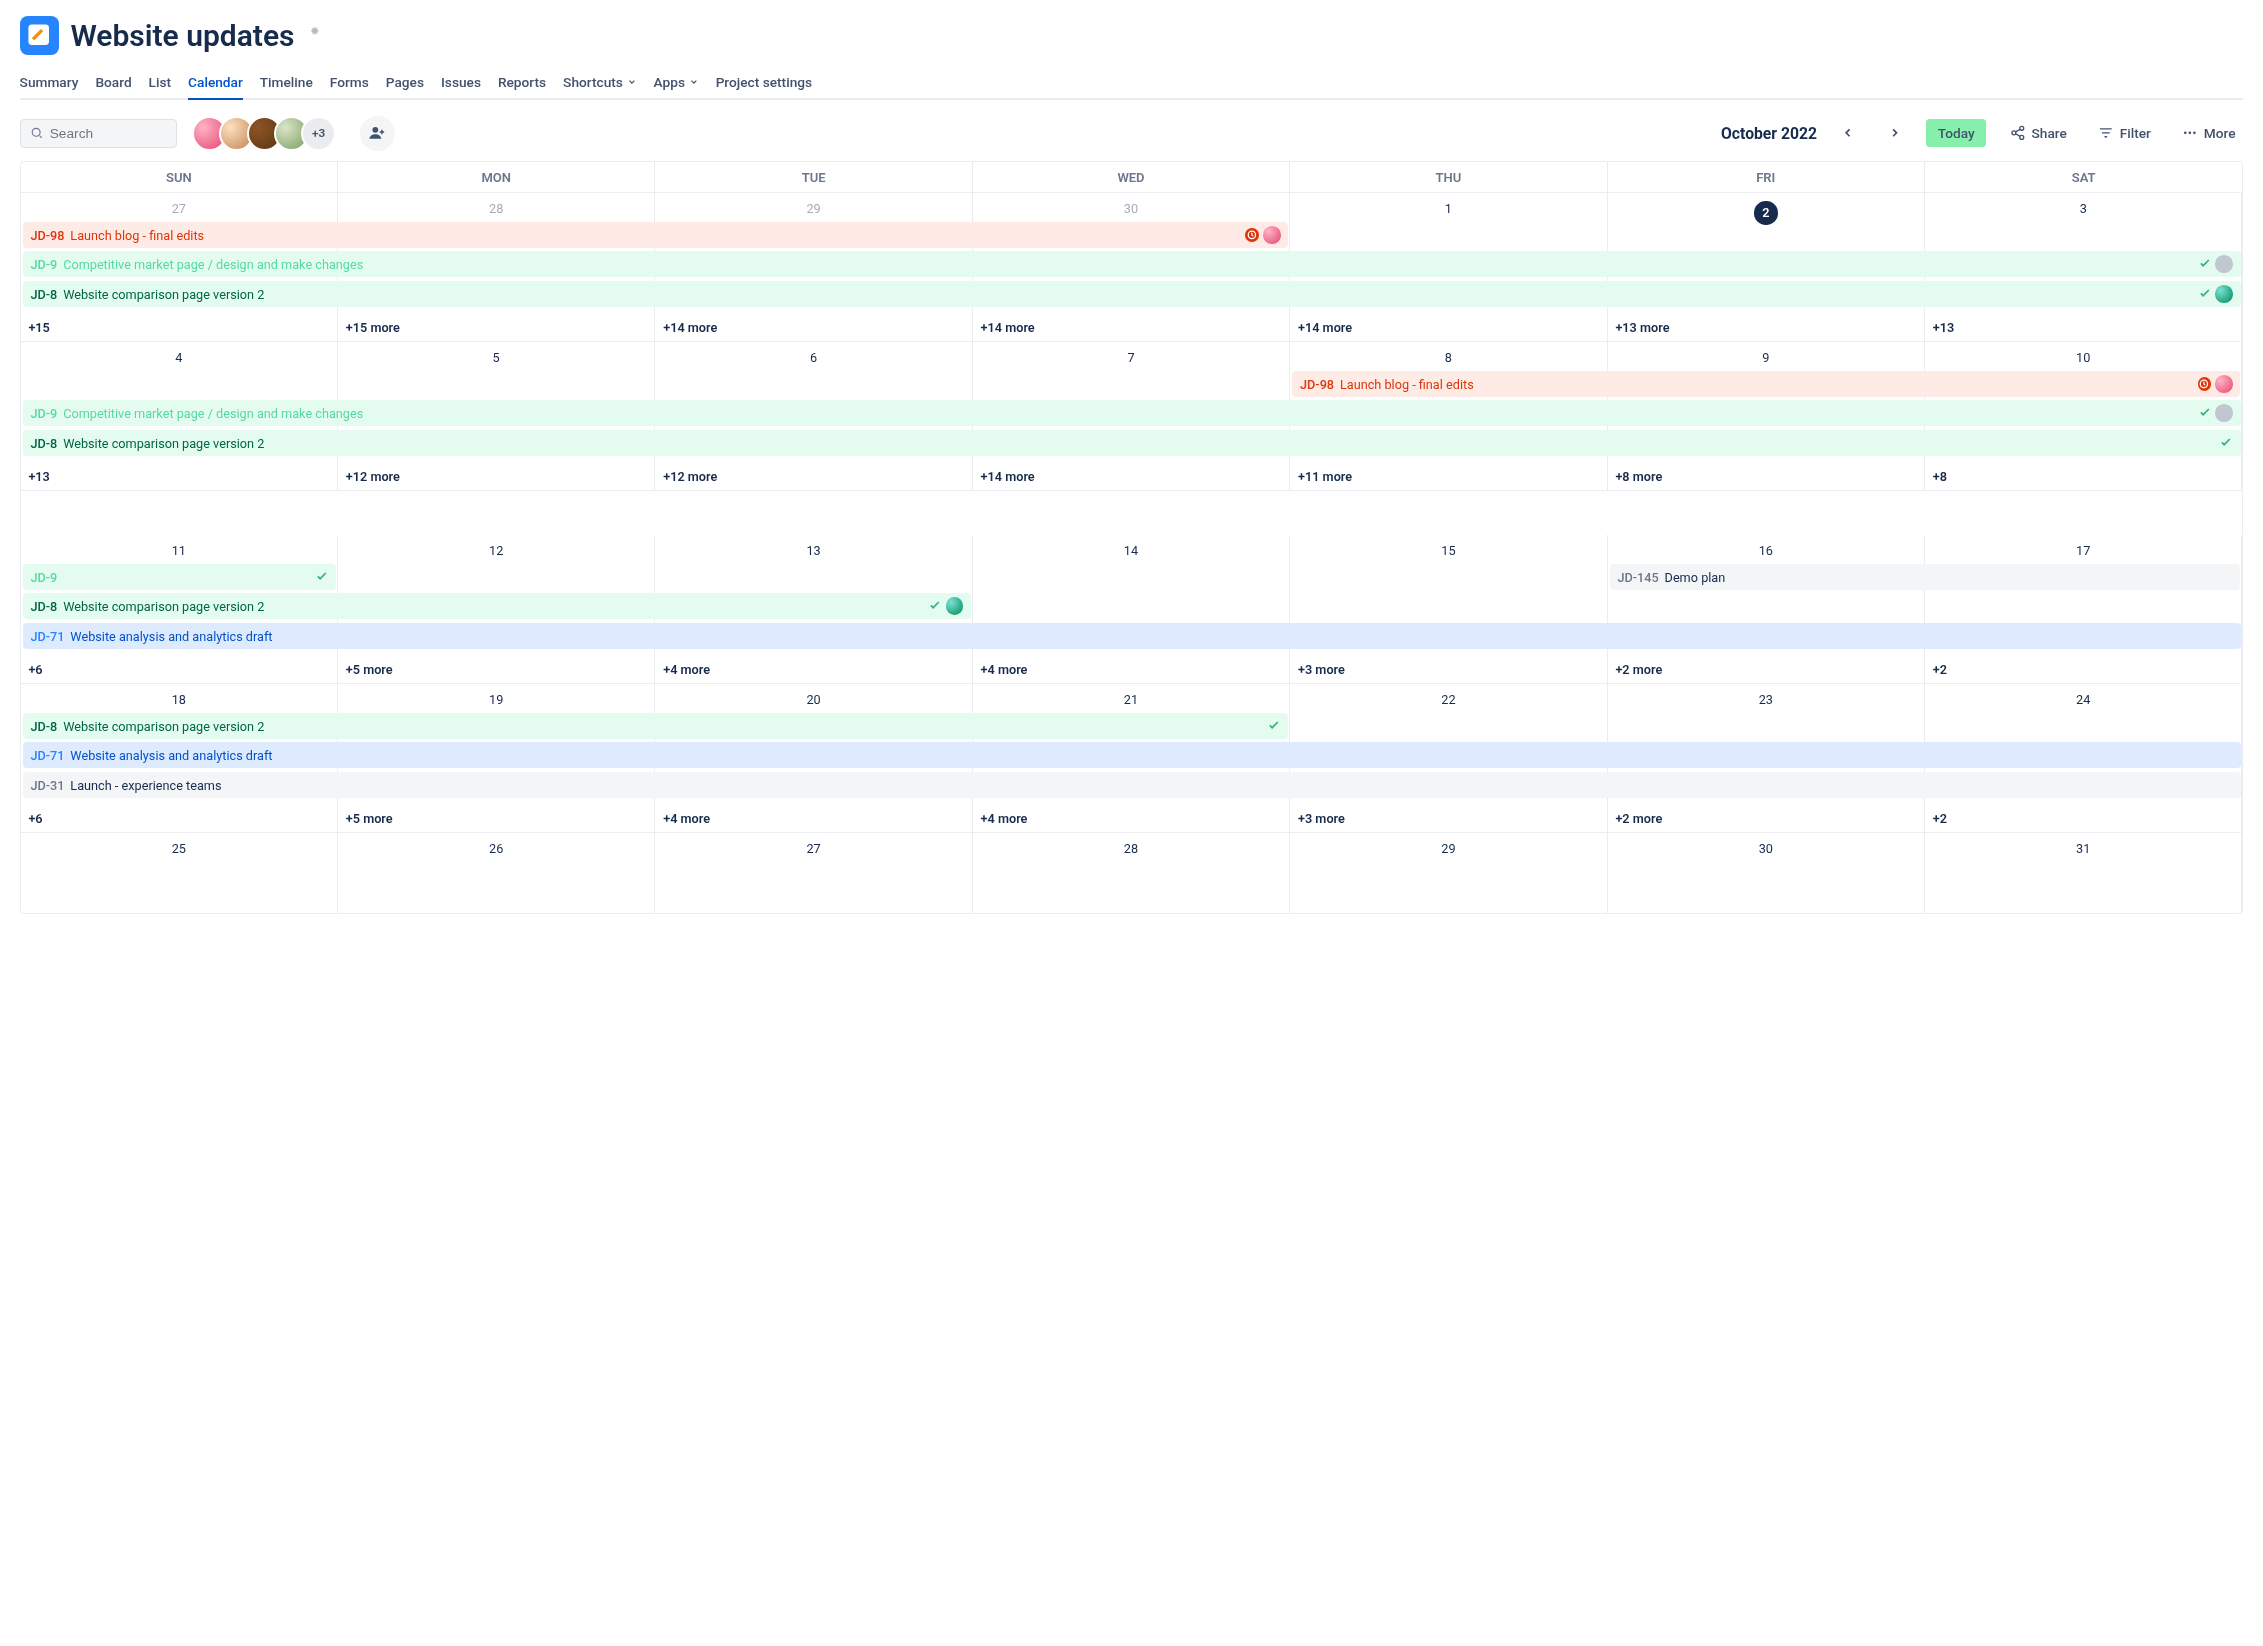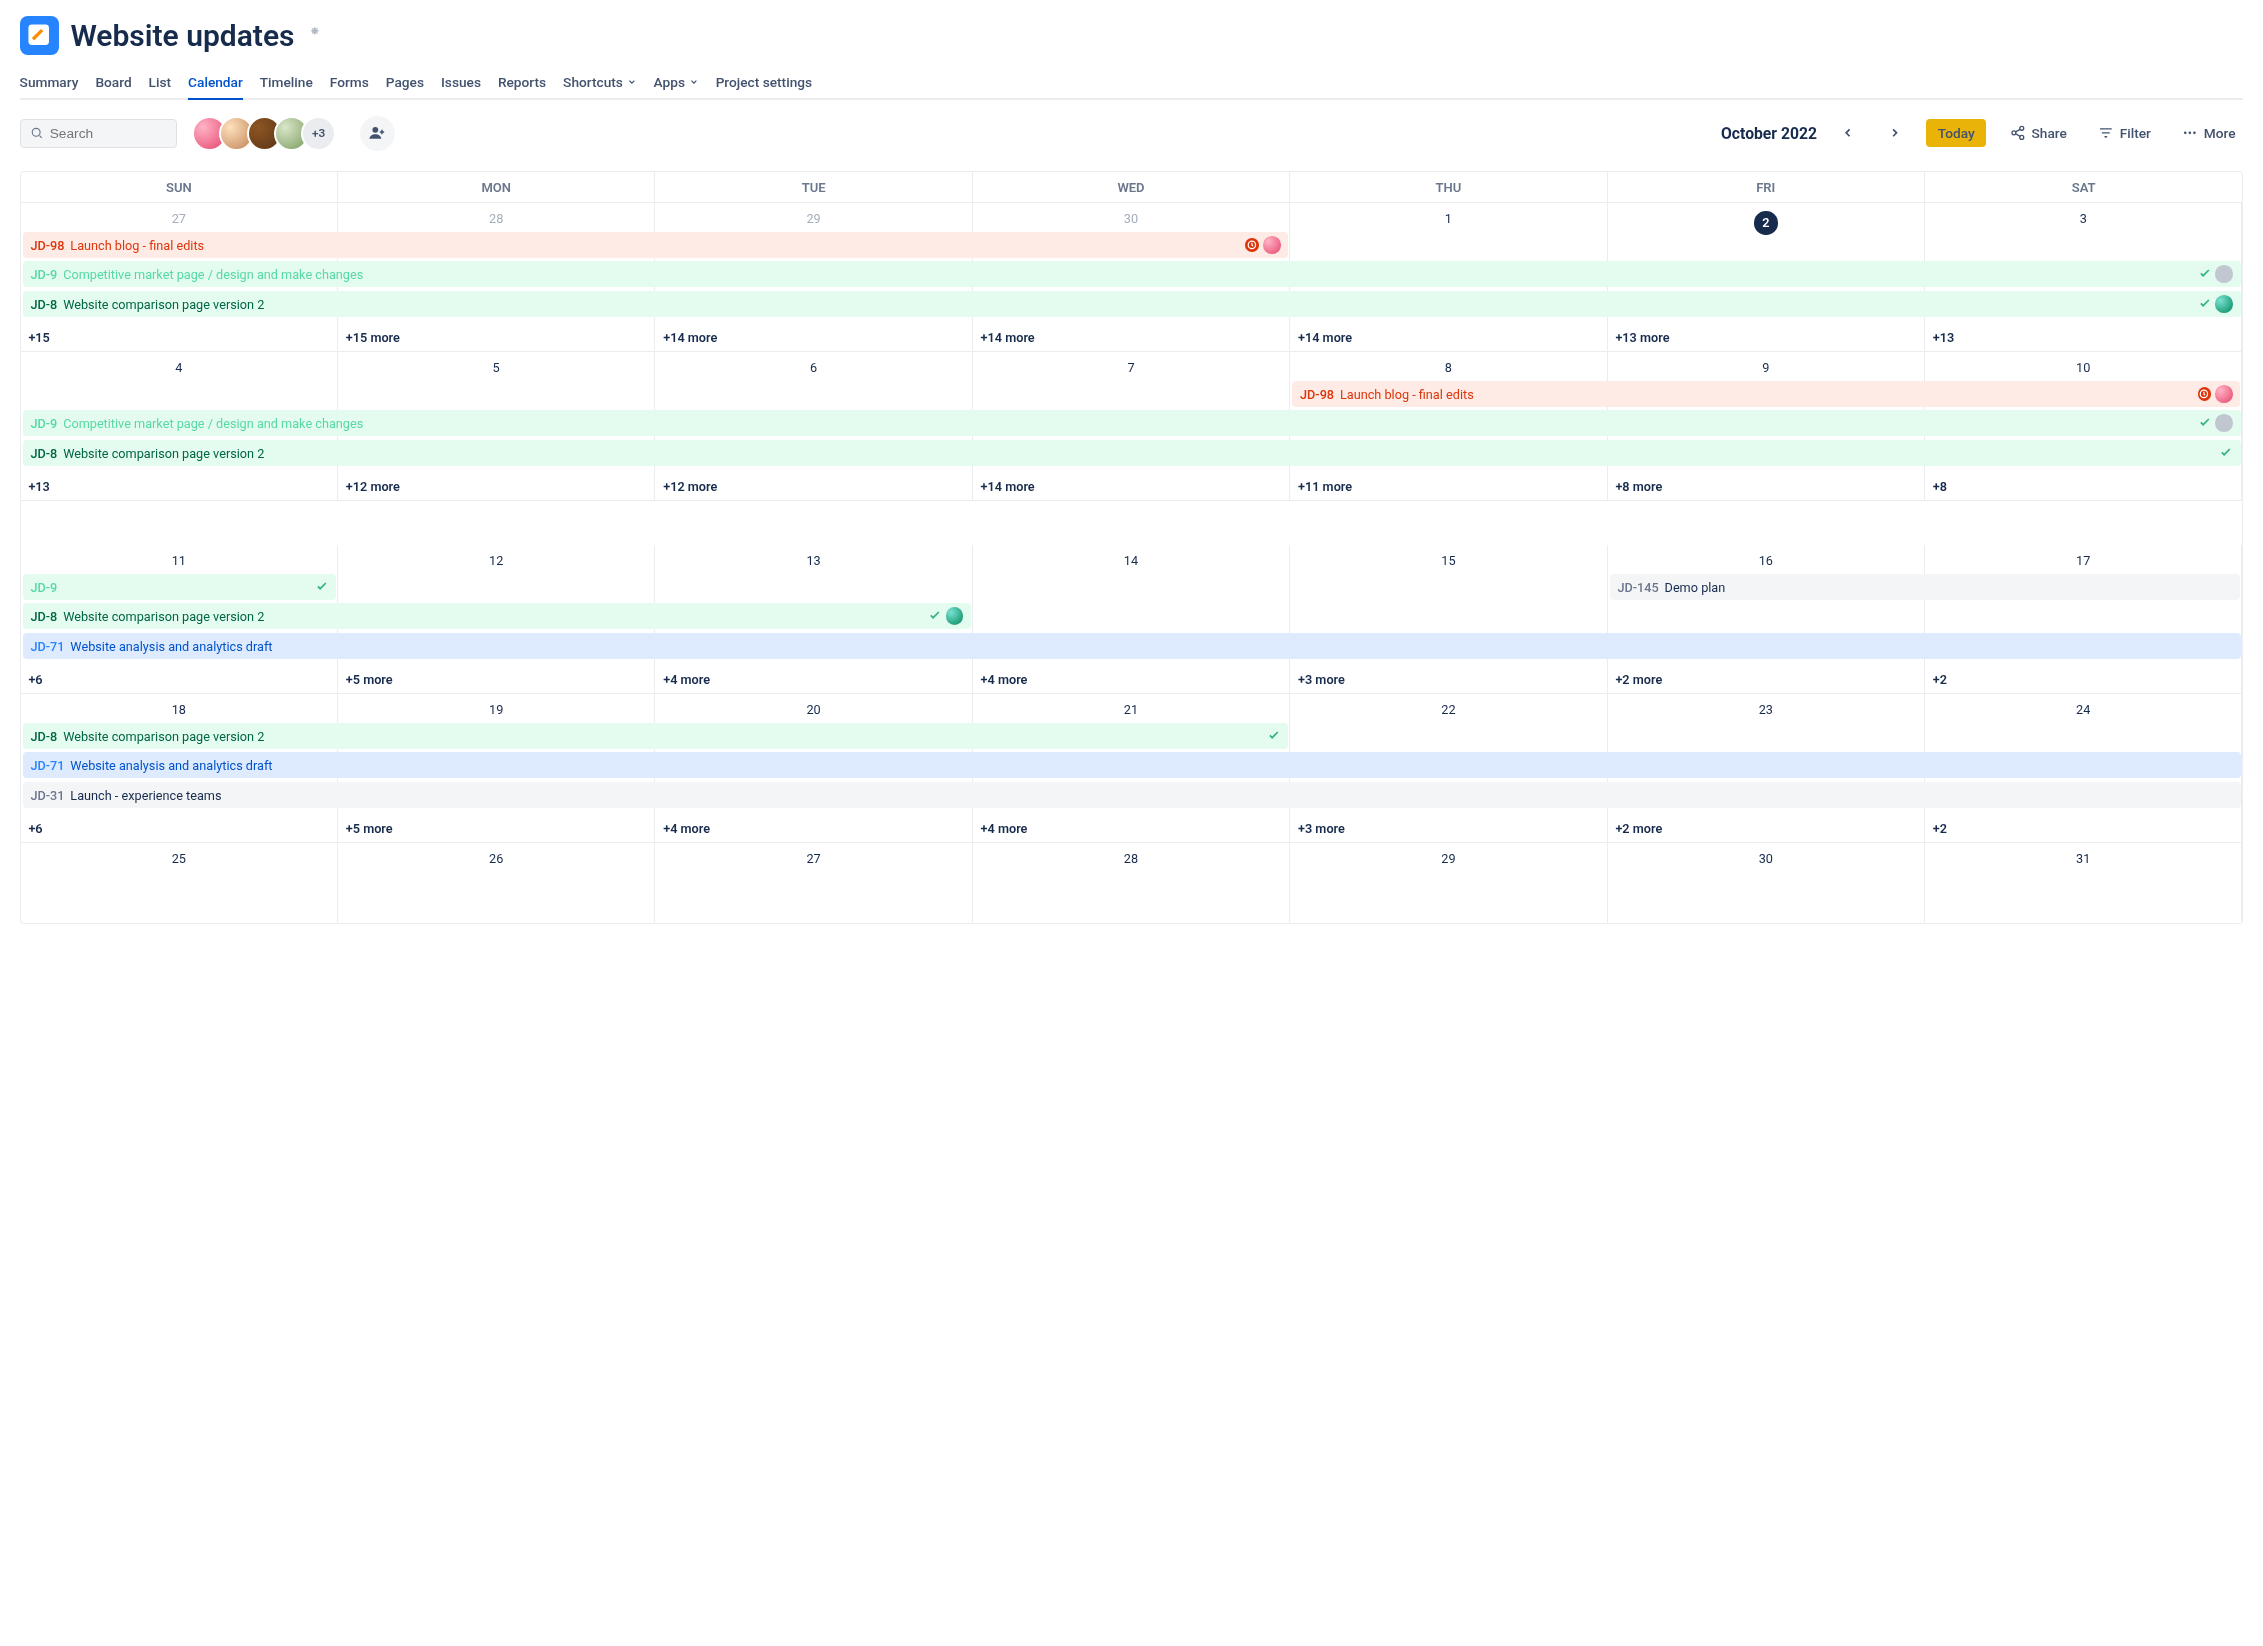--- a/index.html
+++ b/index.html
@@ -14,32 +14,32 @@
   .page-title { font-size: 30px; font-weight: 600; color: #172B4D; }
   .customize-icon { color: #6B778C; }
 
   
   .tabs { display: flex; gap: 17px; border-bottom: 2px solid #EBECF0; margin-bottom: 15.7px; align-items: center; }
   .tab { padding: 7.8px 0; color: #42526E; font-weight: 500; cursor: pointer; position: relative; display:flex; align-items:center; gap:3.9px;}
   .tab.active { color: #0052CC; }
   .tab.active::after { content:""; position:absolute; left:0; right:0; bottom:-2px; height:2px; background:#0052CC; }
 
   
-  .toolbar { display:flex; align-items:center; gap:15.7px; margin-bottom:20px; }
+  .toolbar { display:flex; align-items:center; gap:15.7px; margin-bottom:10px; }
   .search-wrap { display:flex; align-items:center; gap:5.9px; background:#F4F5F7; border:1px solid #DFE1E6; border-radius:3.9px; padding:5.9px 9.8px; width:157px; color:#6B778C; }
   .search-wrap input { border:none; background:transparent; outline:none; width:100%; font-size:13.7px; color:#172B4D; }
   .avatars { display:flex; }
   .avatar { width:35px; height:35px; border-radius:50%; border:2px solid #fff; margin-left:-7.8px; display:flex; align-items:center; justify-content:center; font-size:11.8px; font-weight:600; }
   .avatar:first-child { margin-left:0; }
   .avatar-more { background:#EBECF0; color:#42526E; }
   .add-person { width:35px; height:35px; border-radius:50%; background:#F4F5F7; display:flex; align-items:center; justify-content:center; color:#42526E; margin-left:7.8px; cursor:pointer; }
   .spacer { flex:1; }
   .month-label { font-weight:700; color:#172B4D; font-size:15.7px; }
   .nav-btn { width:31px; height:31px; display:flex; align-items:center; justify-content:center; cursor:pointer; color:#42526E; border-radius:3.9px; }
-  .today-btn { background:#eab308; border-radius:3.9px; padding:5.9px 11.8px; font-weight:500; cursor:pointer; color:#42526E; }
+  .today-btn { background:#86efac; border-radius:3.9px; padding:5.9px 11.8px; font-weight:500; cursor:pointer; color:#42526E; }
   .action-btn { display:flex; align-items:center; gap:5.9px; cursor:pointer; color:#42526E; font-weight:500; padding:5.9px 7.8px; }
 
   
   .calendar { border:1px solid #EBECF0; border-radius:3.9px; overflow:hidden; }
   .weekdays { display:grid; grid-template-columns: repeat(7, 1fr); }
   .weekday { text-align:center; padding:7.8px 0; font-size:13px; font-weight:600; color:#6B778C; border-right:1px solid #EBECF0; border-bottom:1px solid #EBECF0; }
   .weekday:last-child { border-right:none; }
 
   .week { display:grid; grid-template-columns: repeat(7, 1fr); position:relative; min-height:118px; border-bottom:1px solid #EBECF0; }
   .week:last-child { border-bottom:none; }

